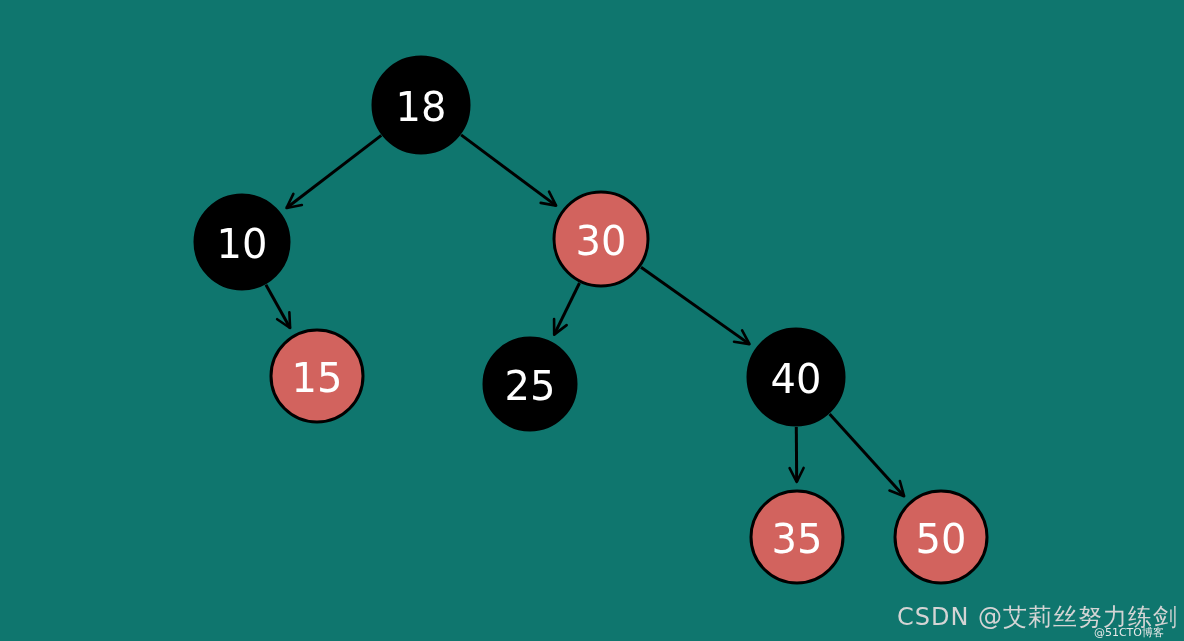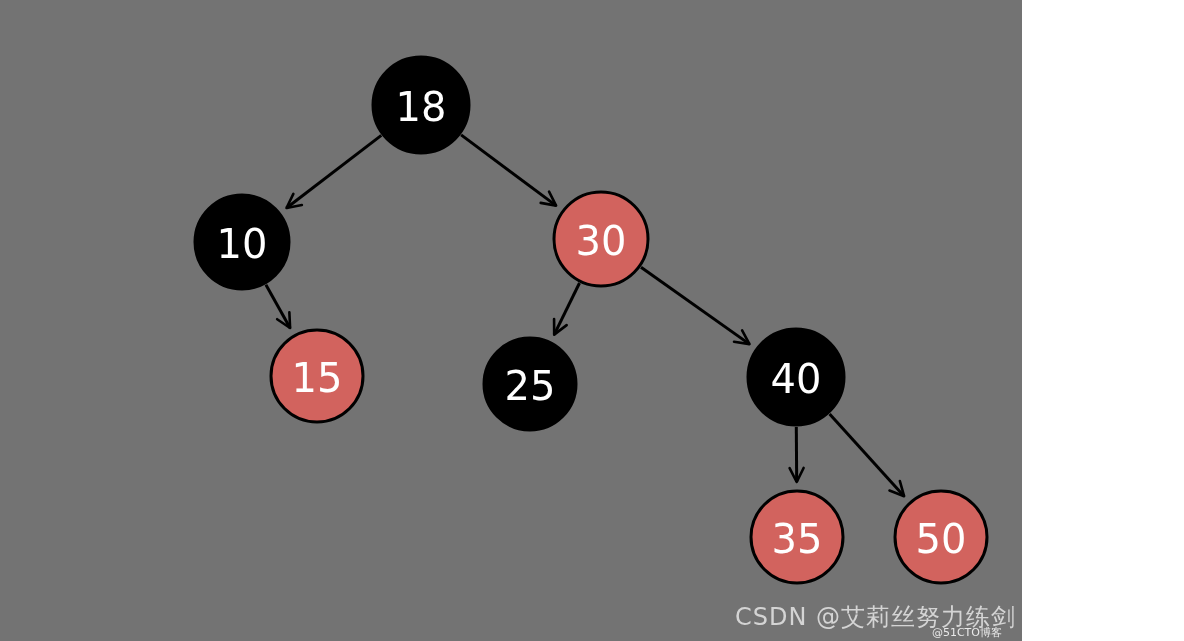--- a/index.html
+++ b/index.html
@@ -3,23 +3,23 @@
 <meta charset="utf-8">
 <style>
   html, body {
     margin: 0;
     padding: 0;
     background: #ffffff;
     font-family: "DejaVu Sans", "Liberation Sans", sans-serif;
   }
   .stage {
     position: relative;
-    width: 1022px;
+    width: 1184px;
     height: 641px;
-    background: #737373;
+    background: #0f766e;
     overflow: hidden;
   }
   .stage svg {
     position: absolute;
     left: 0;
     top: 0;
   }
   .node-label {
     font-family: "DejaVu Sans", "Liberation Sans", sans-serif;
     font-size: 40px;

